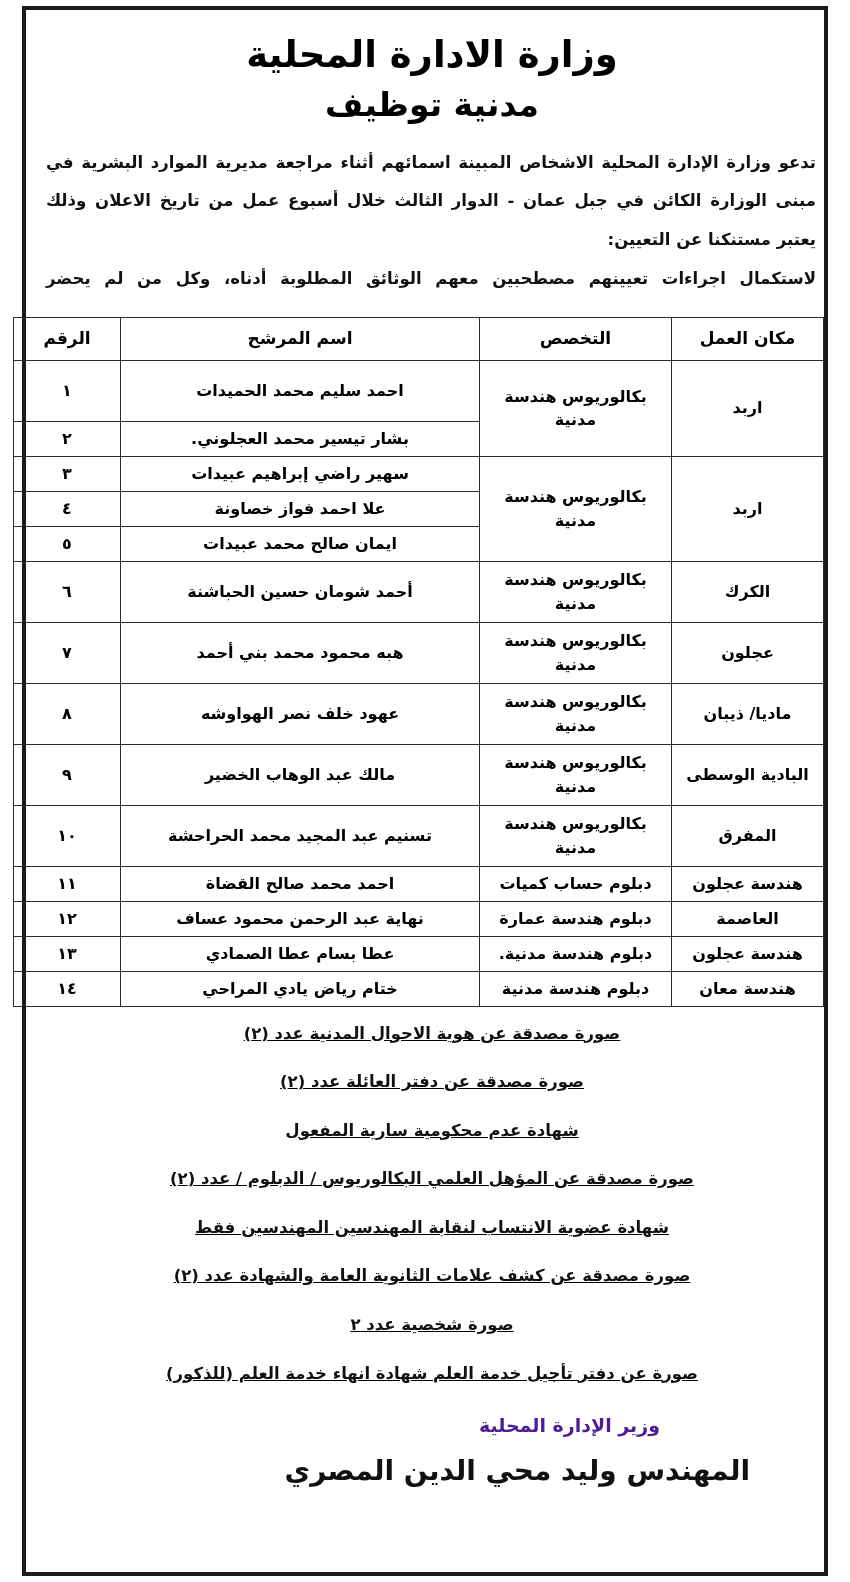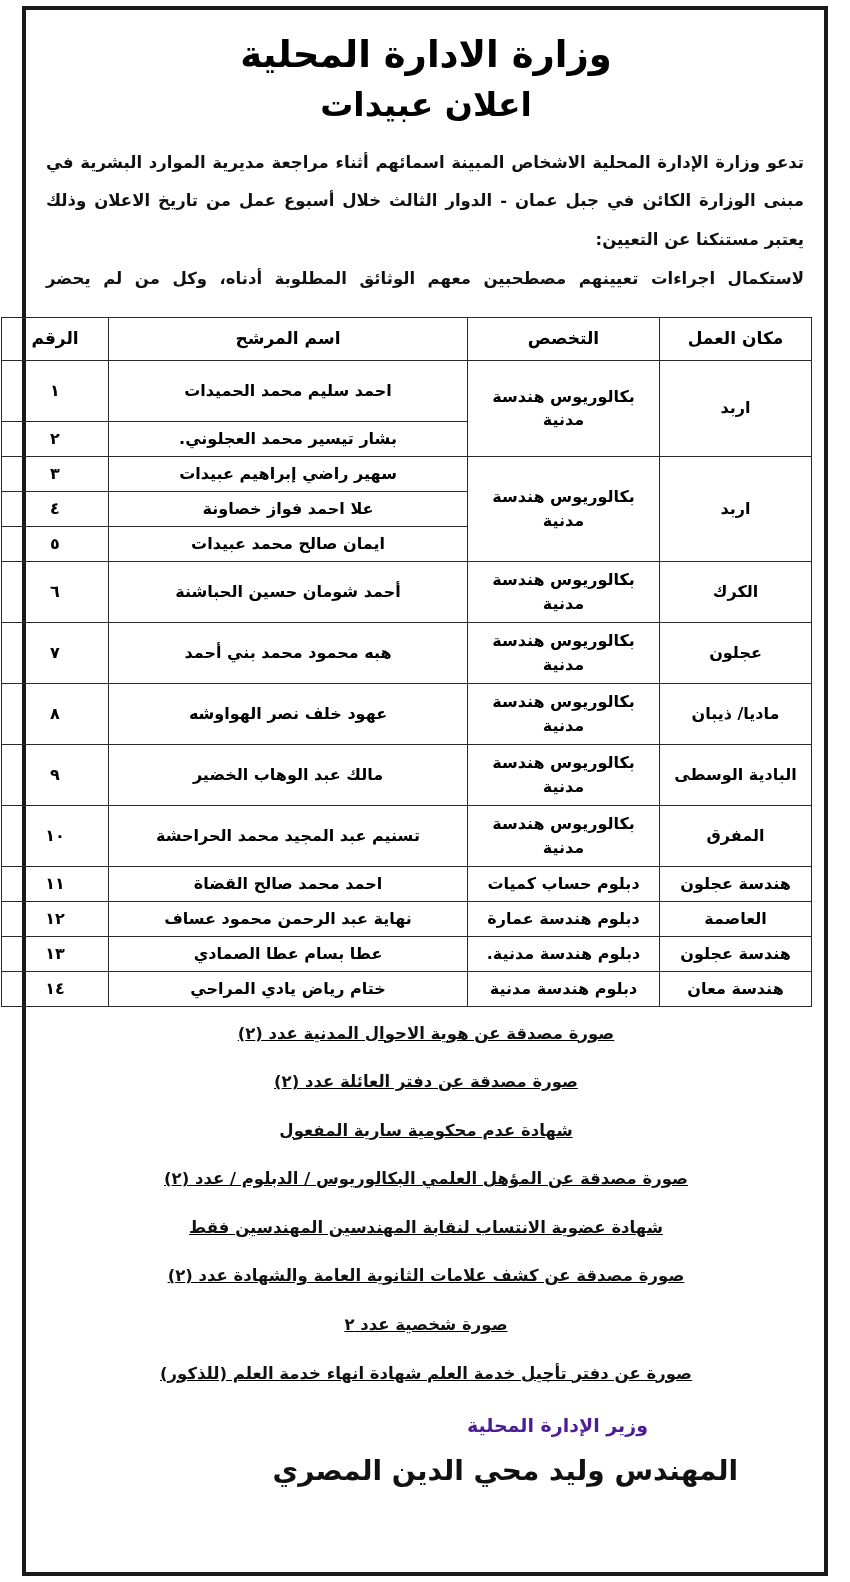--- a/index.html
+++ b/index.html
@@ -22,21 +22,21 @@
     position: absolute;
     top: 6px;
     right: 22px;
     left: 22px;
     bottom: 6px;
     border: 4px solid #1a1a1a;
     background: #ffffff;
     box-sizing: border-box;
   }
   .inner {
-    padding: 14px 12px 10px 14px;
+    padding: 14px 0 10px 14px;
     direction: rtl;
     text-align: right;
   }
 
   
   .title-main {
     text-align: center;
     font-size: 37px;
     font-weight: 700;
     letter-spacing: 0px;
@@ -155,21 +155,21 @@
   }
 </style>
 </head>
 <body>
 
 <div class="page">
   <div class="outer-frame">
     <div class="inner">
 
       <div class="title-main">وزارة الادارة المحلية</div>
-      <div class="title-sub">اعلان عبيدات</div>
+      <div class="title-sub">مدنية توظيف</div>
 
       <div class="intro">
         <span class="ln l1">تدعو وزارة الإدارة المحلية الاشخاص المبينة اسمائهم أثناء مراجعة مديرية الموارد البشرية في</span>
         <span class="ln l2">مبنى الوزارة الكائن في جبل عمان - الدوار الثالث خلال أسبوع عمل من تاريخ الاعلان وذلك</span>
         <span class="ln l4">يعتبر مستنكنا عن التعيين:</span>
         <span class="ln l3">لاستكمال اجراءات تعيينهم مصطحبين معهم الوثائق المطلوبة أدناه، وكل من لم يحضر</span>
       </div>
 
       <table class="cand">
         <thead>

